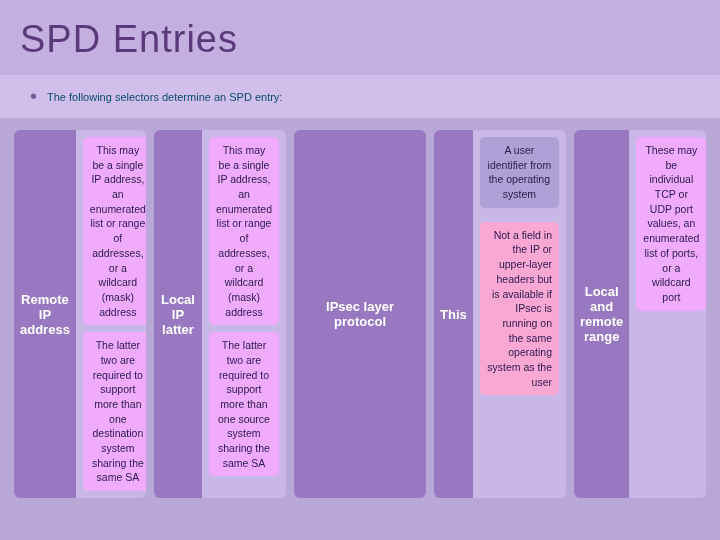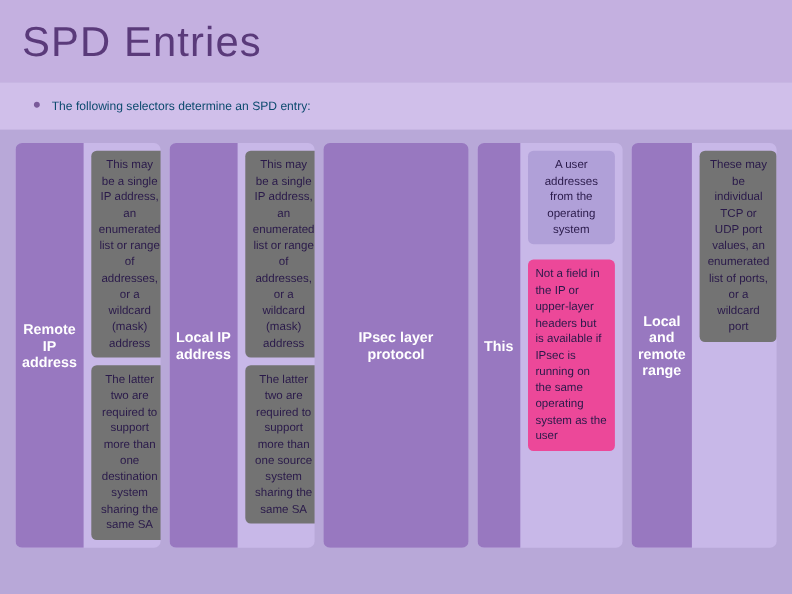--- a/index.html
+++ b/index.html
@@ -73,21 +73,21 @@
 
     .card-body {
       padding: 7px 7px;
       display: flex;
       flex-direction: column;
       gap: 7px;
       flex: 1;
     }
 
     .card-block {
-      background: #737373;
+      background: #f0abfc;
       border-radius: 5px;
       padding: 6px 7px;
       font-size: 10.5px;
       color: #2a1a4a;
       line-height: 1.4;
       text-align: center;
     }
 
     
     .card-name .card-block-top {
@@ -95,27 +95,27 @@
       border-radius: 5px;
       padding: 6px 7px;
       font-size: 10.5px;
       color: #2a1a4a;
       line-height: 1.4;
       text-align: center;
       margin-bottom: 7px;
     }
 
     .card-name .card-block-bottom {
-      background: #ec4899;
+      background: #f9a8d4;
       border-radius: 5px;
       padding: 6px 7px;
       font-size: 10.5px;
       color: #2a1a4a;
       line-height: 1.4;
-      text-align: left;
+      text-align: right;
     }
 
     .card-protocol .card-block-center {
       background: #b0a0d8;
       border-radius: 5px;
       padding: 8px 7px;
       font-size: 10.5px;
       color: #2a1a4a;
       line-height: 1.4;
       text-align: center;
@@ -141,35 +141,35 @@
 
   <div class="card">
     <div class="card-header">Remote IP address</div>
     <div class="card-body">
       <div class="card-block">This may be a single IP address, an enumerated list or range of addresses, or a wildcard (mask) address</div>
       <div class="card-block">The latter two are required to support more than one destination system sharing the same SA</div>
     </div>
   </div>
 
   <div class="card">
-    <div class="card-header">Local IP address</div>
+    <div class="card-header">Local IP latter</div>
     <div class="card-body">
       <div class="card-block">This may be a single IP address, an enumerated list or range of addresses, or a wildcard (mask) address</div>
       <div class="card-block">The latter two are required to support more than one source system sharing the same SA</div>
     </div>
   </div>
 
   <div class="card card-protocol">
     <div class="card-header">IPsec layer protocol</div>
   </div>
 
   <div class="card card-name">
     <div class="card-header">This</div>
     <div class="card-body">
-      <div class="card-block-top card-block">A user addresses from the operating system</div>
+      <div class="card-block-top card-block">A user identifier from the operating system</div>
       <div class="card-block-bottom card-block">Not a field in the IP or upper-layer headers but is available if IPsec is running on the same operating system as the user</div>
     </div>
   </div>
 
   <div class="card">
     <div class="card-header">Local and remote range</div>
     <div class="card-body">
       <div class="card-block">These may be individual TCP or UDP port values, an enumerated list of ports, or a wildcard port</div>
     </div>
   </div>

